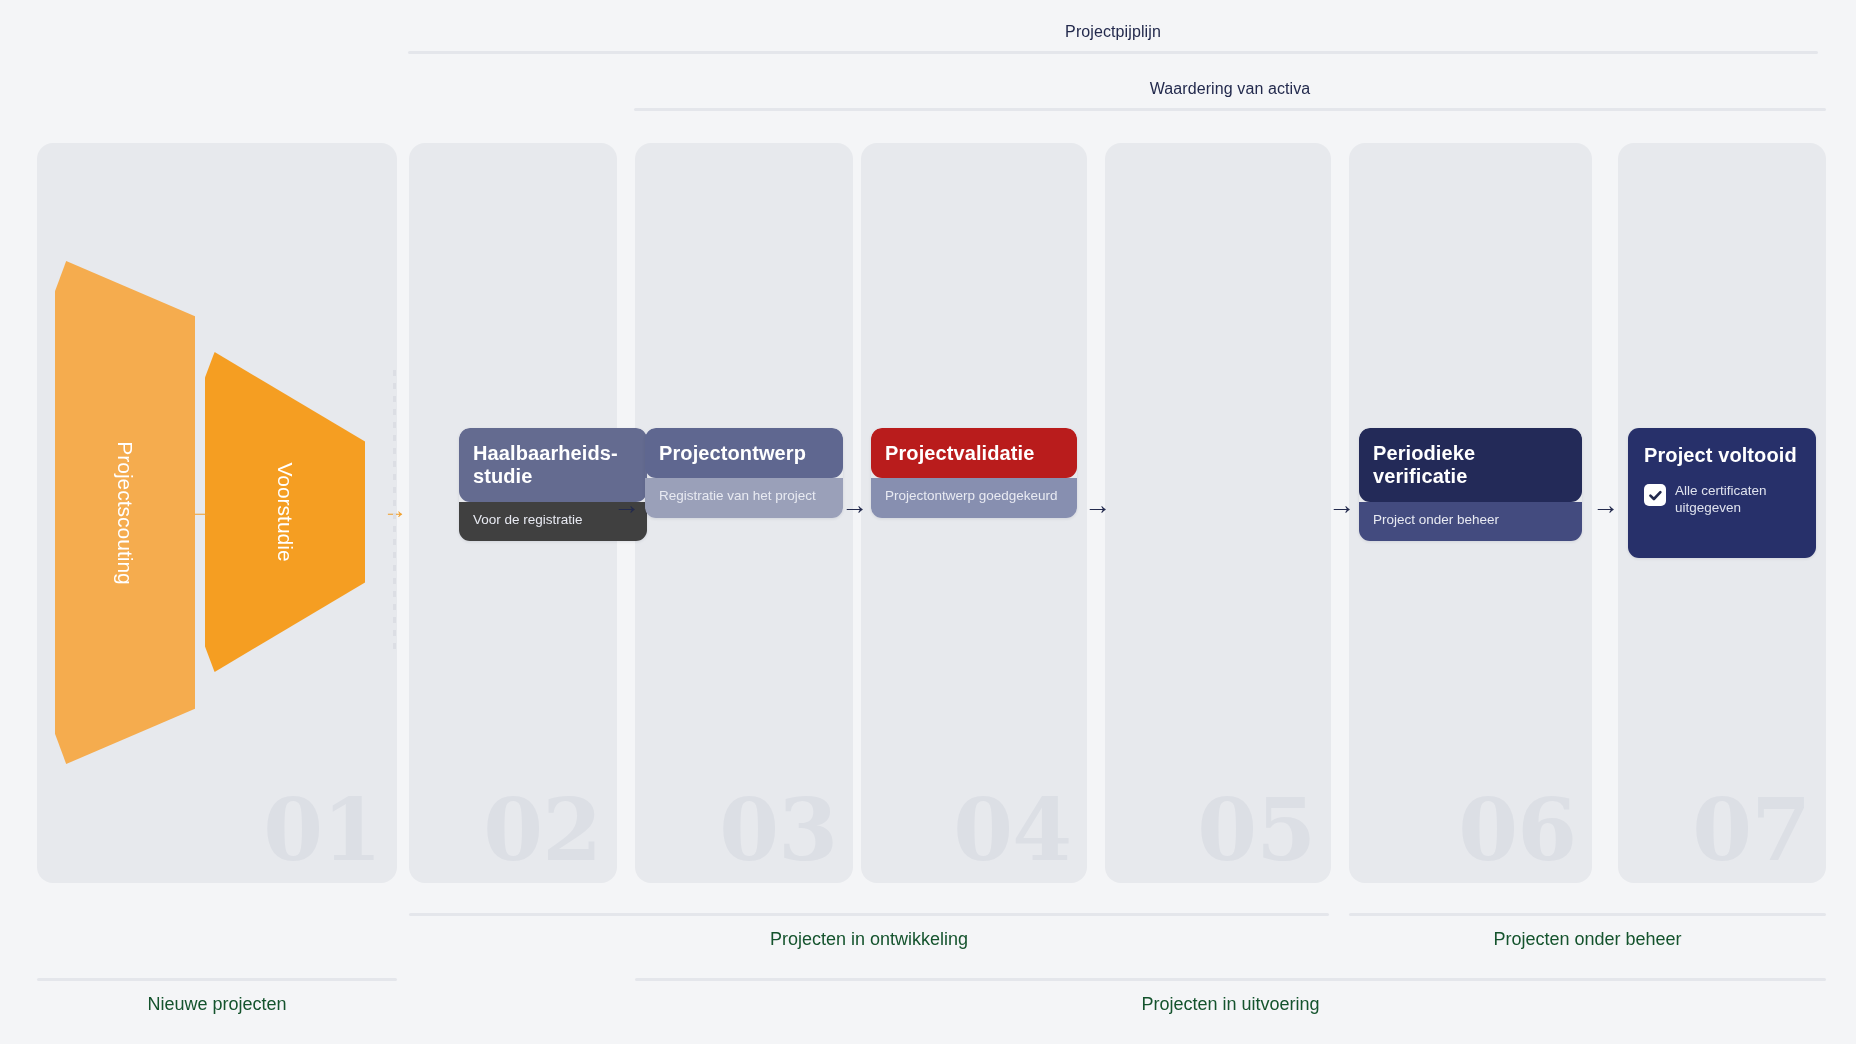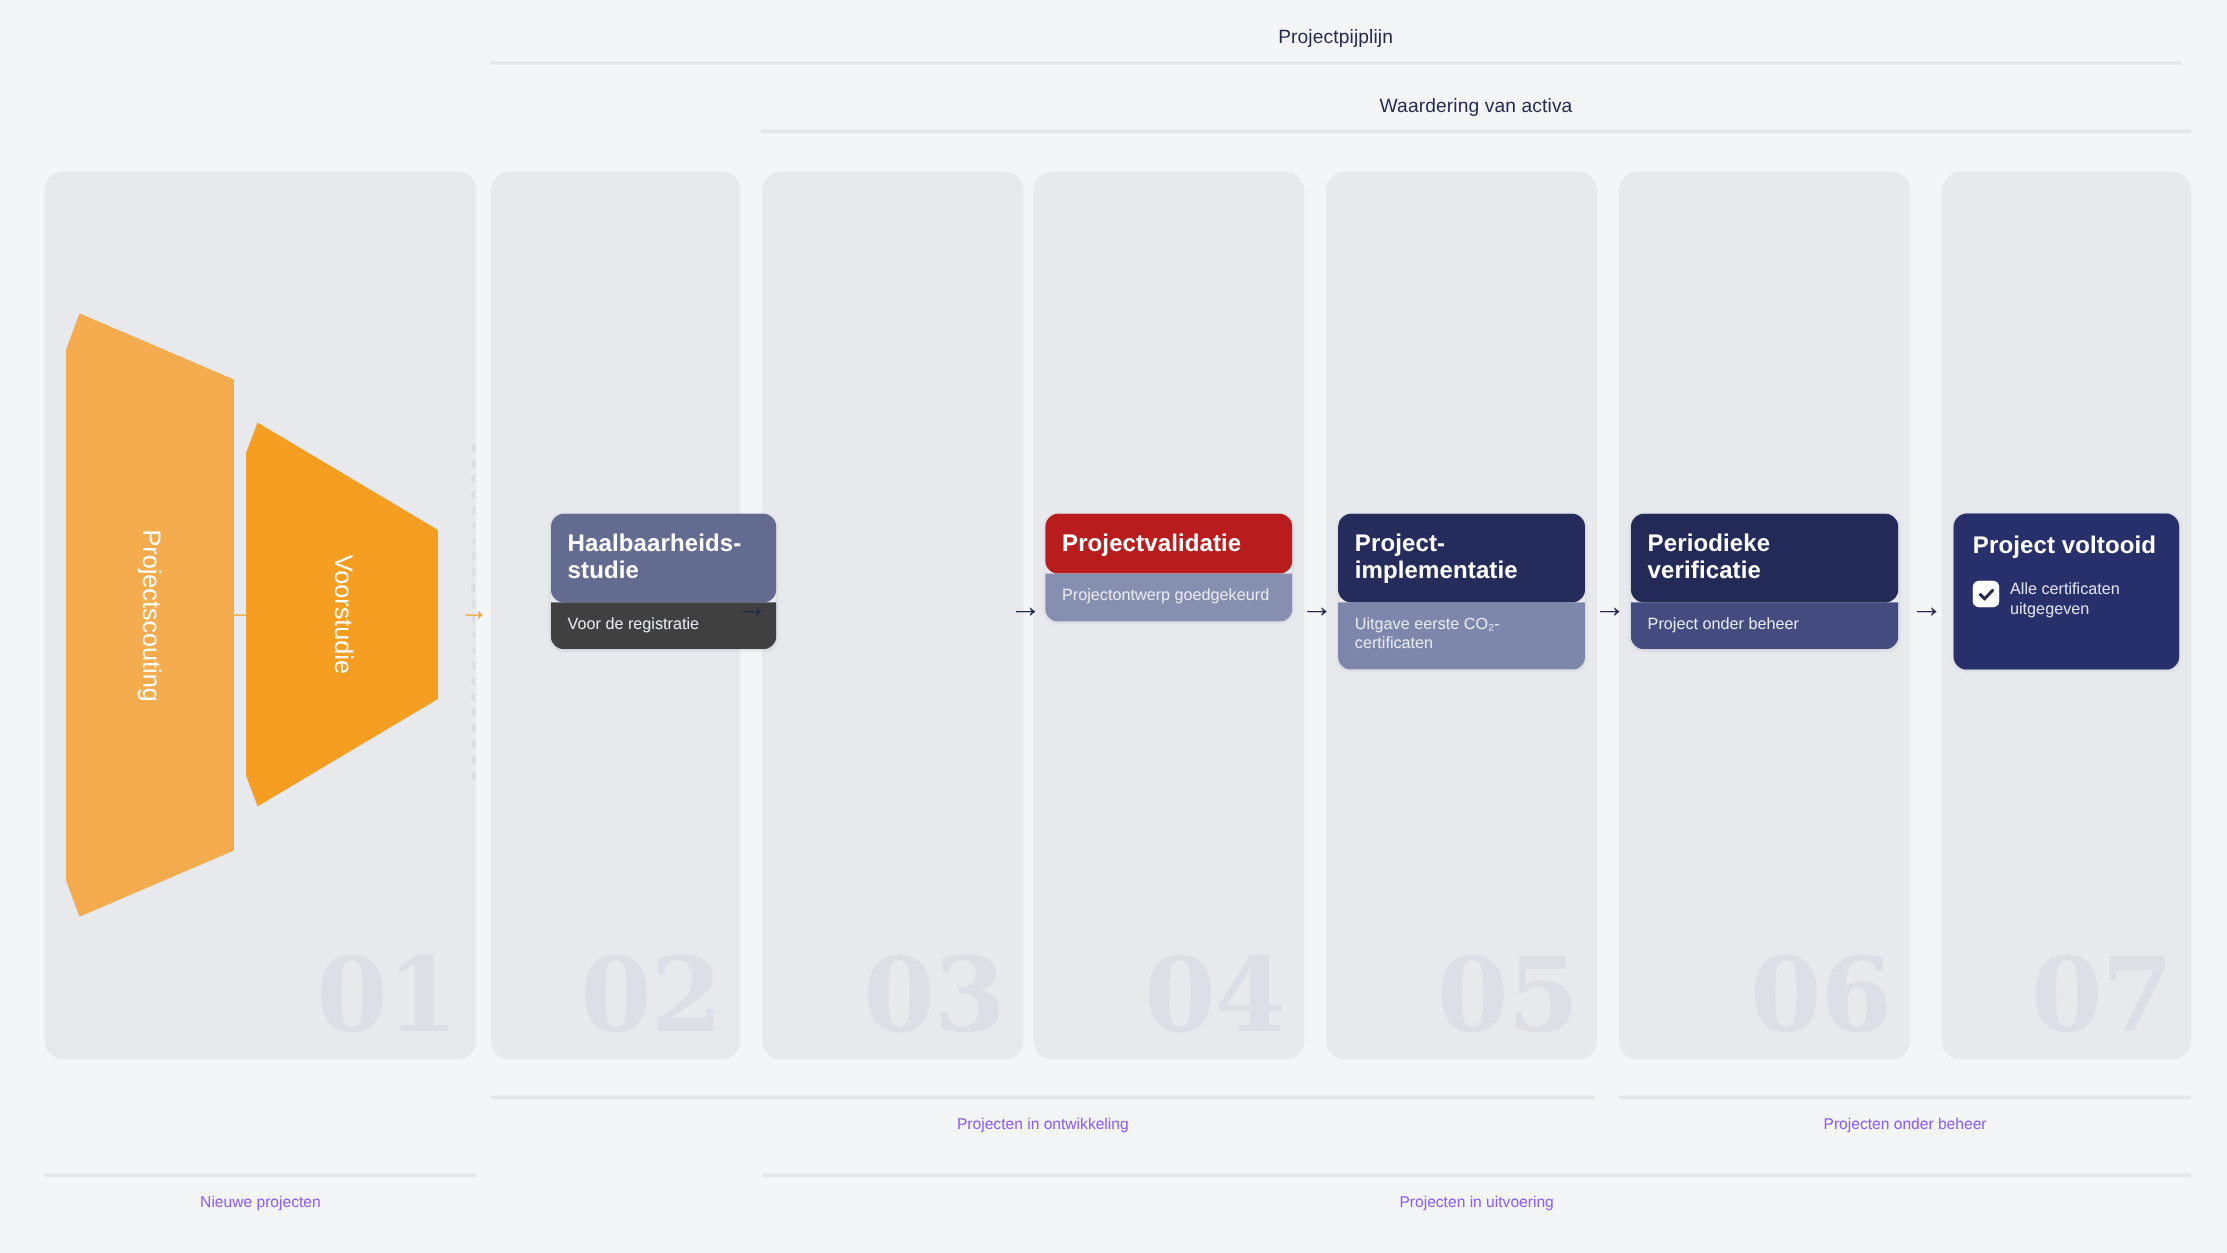--- a/index.html
+++ b/index.html
@@ -111,21 +111,21 @@
   .chkbox{
     flex:0 0 auto;width:22px;height:22px;background:#fff;border-radius:5px;
     display:flex;align-items:center;justify-content:center;margin-top:1px;
   }
   .chkbox svg{display:block;}
   .chktxt{color:#dfe2ee;font-size:13.5px;line-height:1.22;}
 
   
   .bothdr{position:absolute;text-align:center;}
   .bothdr .rule{height:3px;background:#e4e6eb;border-radius:2px;}
-  .bothdr .lbl{margin-top:14px;font-size:13px;color:#8b5cf6;line-height:1;}
+  .bothdr .lbl{margin-top:14px;font-size:18px;color:#14532d;line-height:1;}
 
   #bot-dev{left:409px;top:913px;width:920px;}
   #bot-man{left:1349px;top:913px;width:477px;}
   #bot-new{left:37px;top:978px;width:360px;}
   #bot-exec{left:635px;top:978px;width:1191px;}
 </style>
 </head>
 <body>
 
 <div class="stage">
@@ -176,34 +176,34 @@
 
   <div id="divider"></div>
 
   <div class="card t1" id="card-02">
     <div class="head">
       <div class="title">Haalbaarheids-studie</div>
     </div>
     <div class="sub">Voor de registratie</div>
   </div>
 
+  <div class="card t2" id="card-03">
+    <div class="head">
+      <div class="title">Projectontwerp</div>
+    </div>
+    <div class="sub">Registratie van het project</div>
+  </div>
 
   <div class="card t3" id="card-04">
     <div class="head">
       <div class="title">Projectvalidatie</div>
     </div>
     <div class="sub">Projectontwerp goedgekeurd</div>
   </div>
 
-  <div class="card t4" id="card-05">
-    <div class="head">
-      <div class="title">Project-implementatie</div>
-    </div>
-    <div class="sub">Uitgave eerste CO₂-certificaten</div>
-  </div>
 
   <div class="card t5" id="card-06">
     <div class="head">
       <div class="title">Periodieke verificatie</div>
     </div>
     <div class="sub">Project onder beheer</div>
   </div>
 
   <div class="card t6" id="card-07">
     <div class="head">

